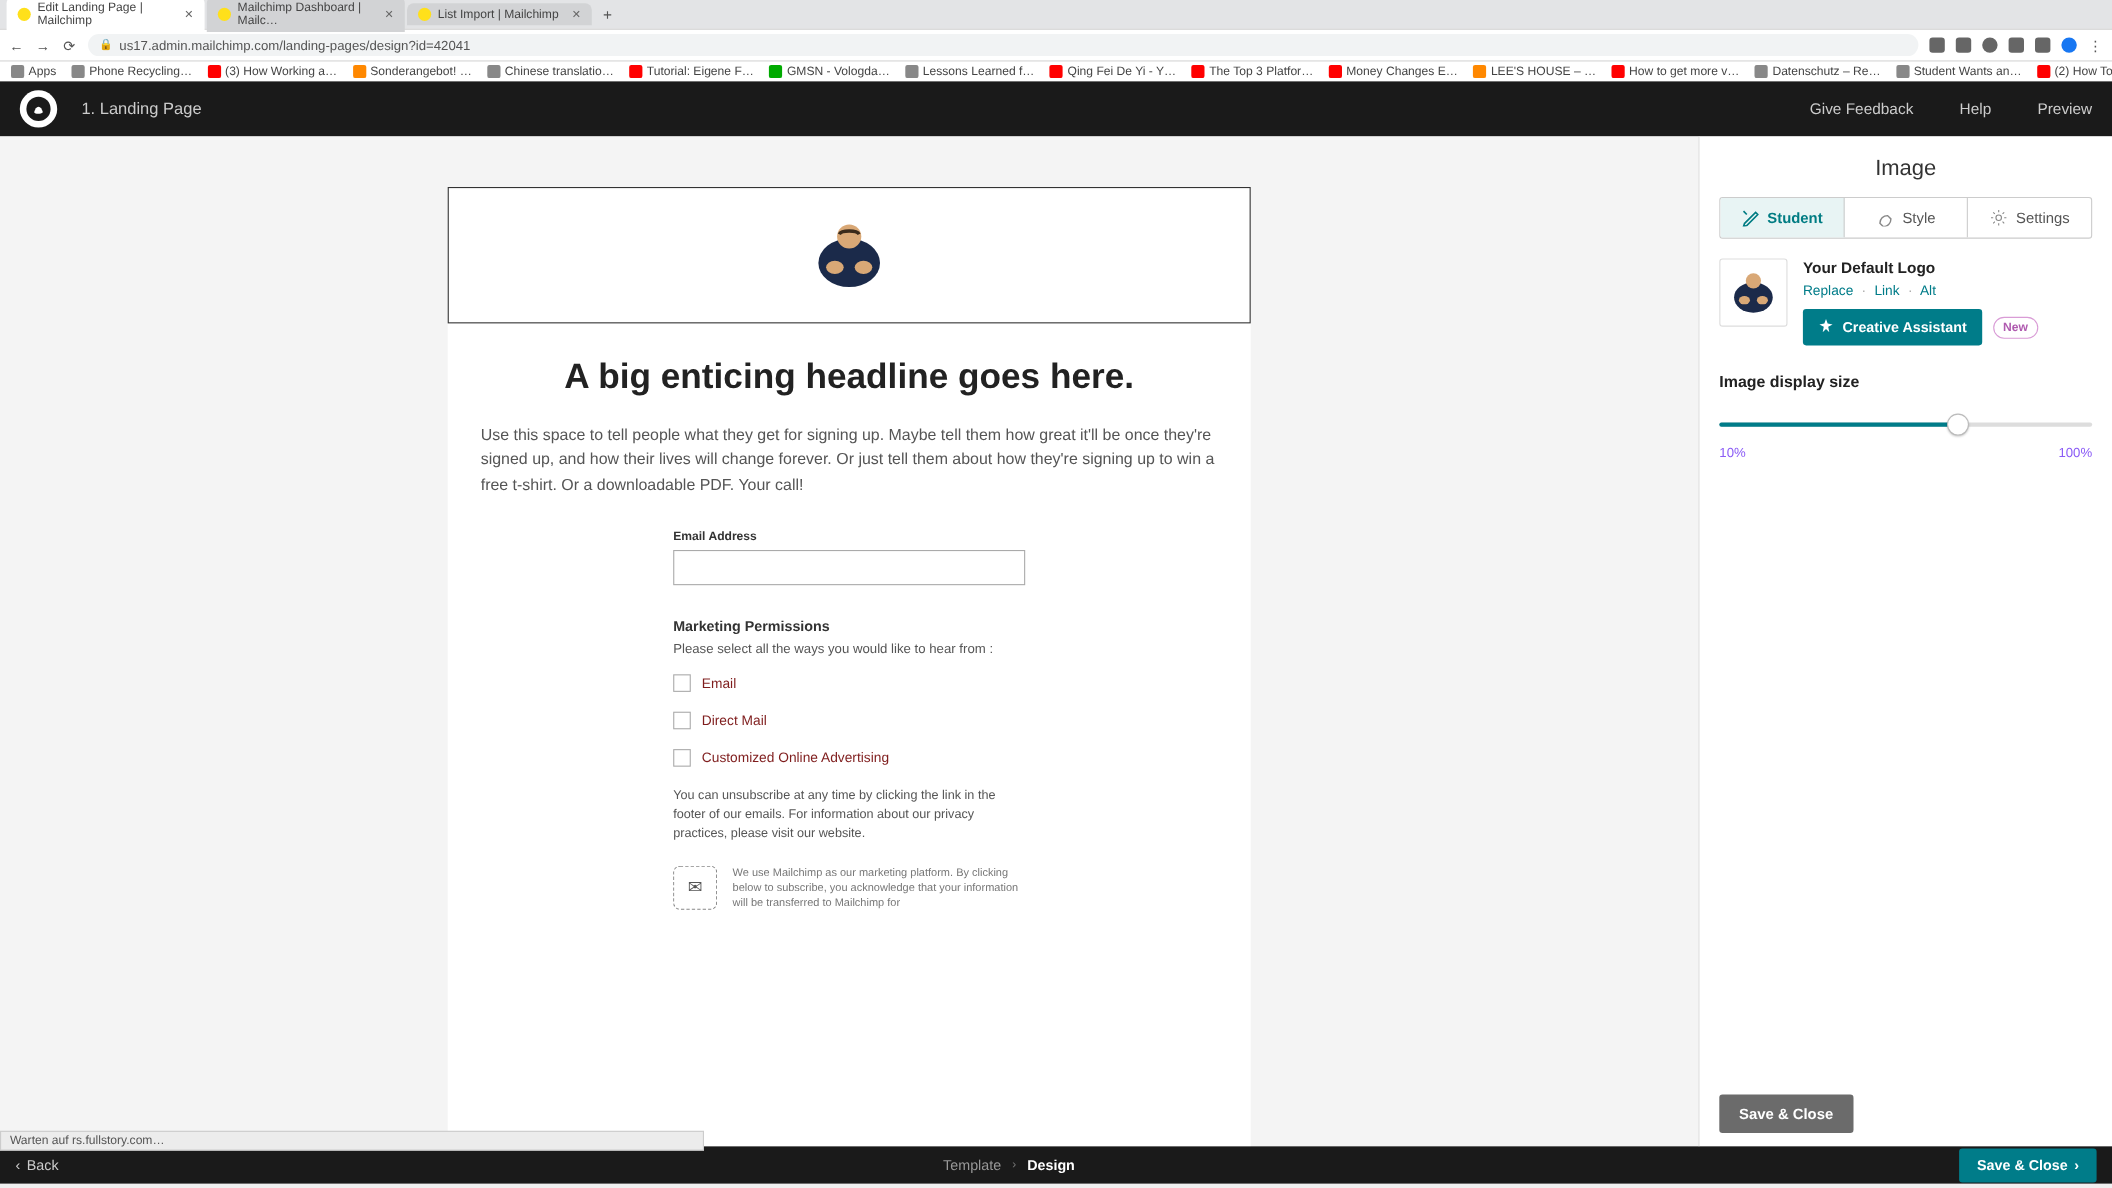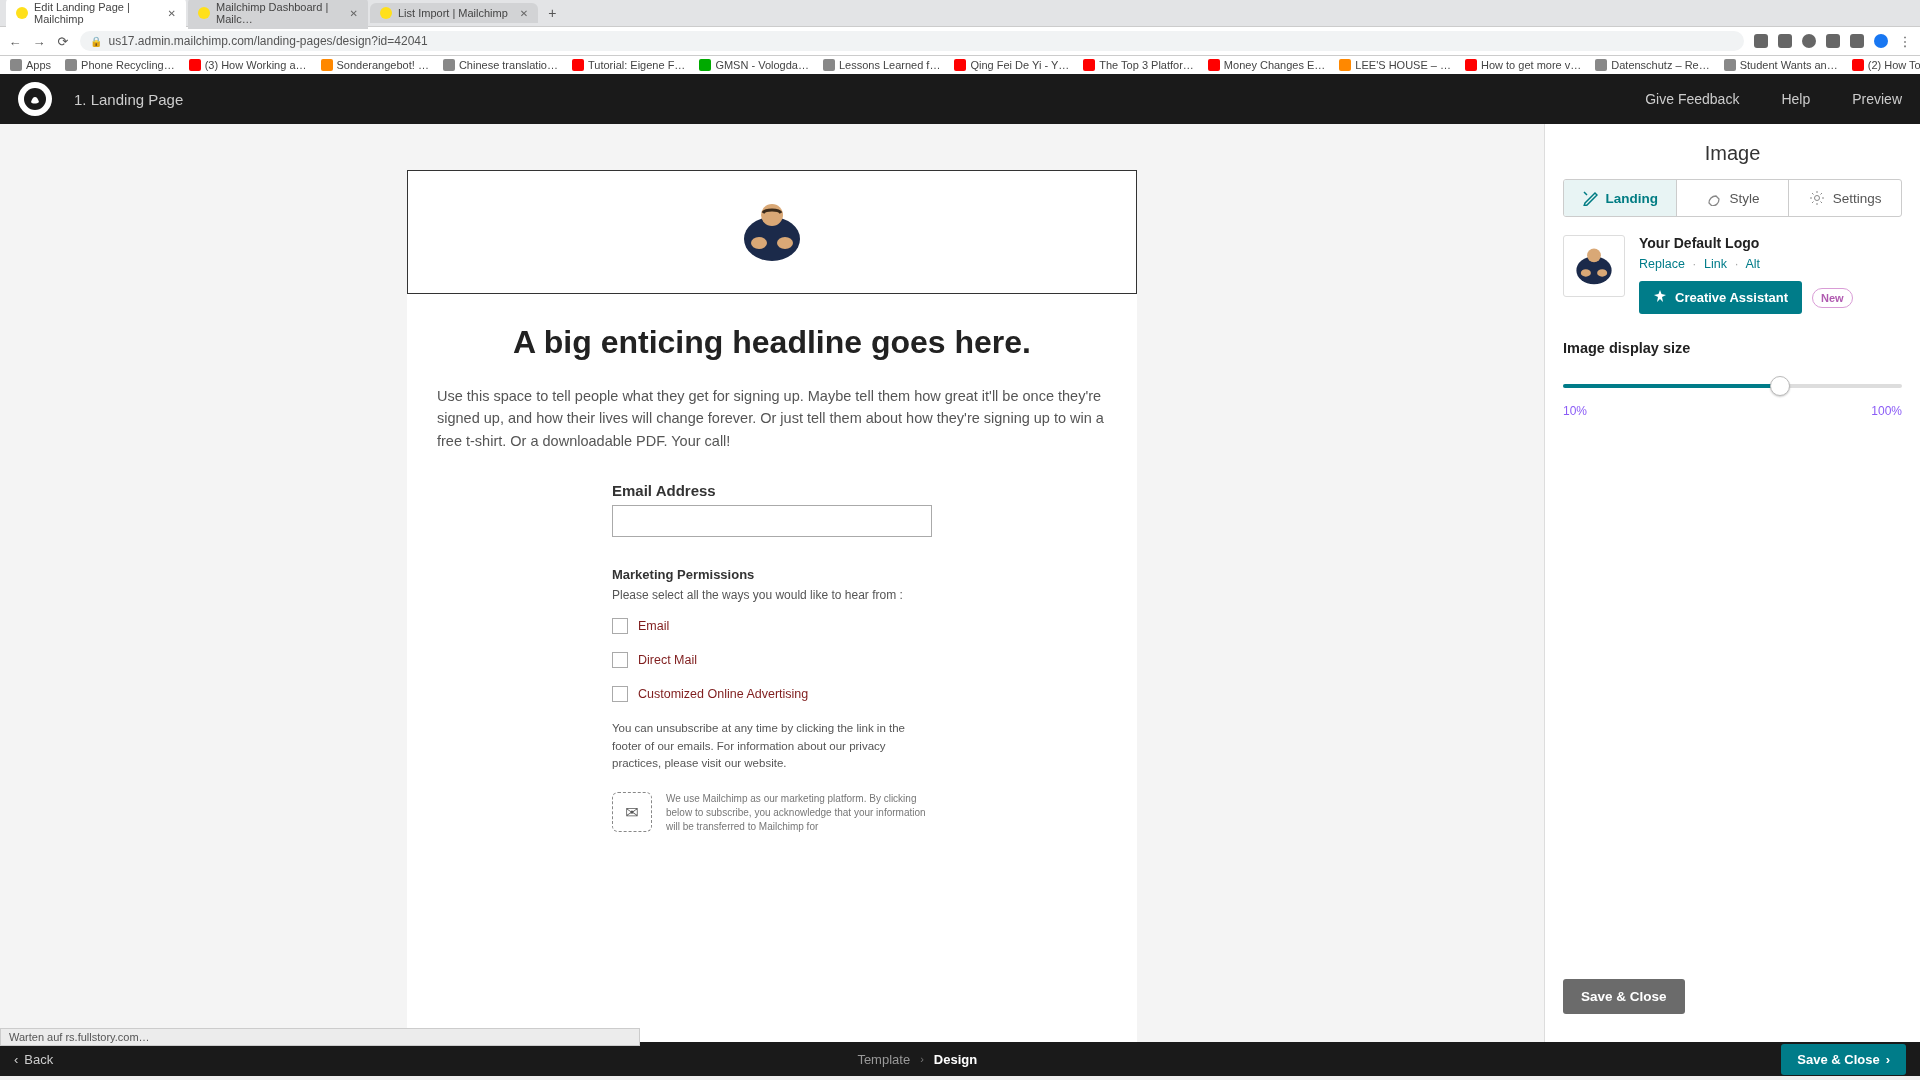--- a/index.html
+++ b/index.html
@@ -38,34 +38,34 @@
   
   .workspace { display: flex; height: calc(1080px - 26px - 30px - 22px - 50px - 34px); }
   .canvas-area { flex: 1; background: #f4f4f4; display: flex; justify-content: center; padding-top: 46px; overflow: hidden; }
   .canvas { width: 730px; background: #fff; padding: 0; }
   .logo-block { border: 1px solid #333; margin: 0 0 20px 0; padding: 30px 0; display: flex; justify-content: center; }
   .logo-img { width: 70px; height: 62px; }
   .headline { font-size: 32px; font-weight: 800; color: #222; text-align: center; padding: 10px 30px 24px; }
   .body-text { font-size: 14.5px; color: #555; line-height: 1.55; padding: 0 30px 30px; }
   .form-center { display: flex; flex-direction: column; align-items: center; }
   .form-inner { width: 320px; }
-  .field-label { font-size: 15px; font-weight: 700; color: #333; margin-bottom: 6px; }
+  .field-label { font-size: 11px; font-weight: 700; color: #333; margin-bottom: 6px; }
   .text-input { width: 100%; height: 32px; border: 1px solid #aaa; background: #fff; margin-bottom: 30px; }
   .perm-title { font-size: 13px; font-weight: 700; color: #333; margin-bottom: 6px; }
   .perm-sub { font-size: 12px; color: #555; margin-bottom: 16px; }
   .check-row { display: flex; align-items: center; gap: 10px; margin-bottom: 18px; }
   .checkbox { width: 16px; height: 16px; border: 1px solid #aaa; background: #fff; }
   .check-label { font-size: 12.5px; color: #7f1d1d; }
   .unsub-text { font-size: 11.5px; color: #555; line-height: 1.5; margin-top: 12px; }
   .mc-badge { display: flex; gap: 14px; margin-top: 20px; }
   .mc-badge .ico { width: 40px; height: 40px; border: 1px dashed #888; border-radius: 6px; display:flex; align-items:center; justify-content:center; font-size:16px; color:#555;}
   .mc-badge .txt { font-size: 10px; color: #777; line-height: 1.4; flex:1; }
 
   
-  .side-panel { width: 376px; background: #fff; border-left: 1px solid #ddd; display: flex; flex-direction: column; padding: 18px 18px 28px; }
+  .side-panel { width: 376px; background: #fff; border-left: 1px solid #ddd; display: flex; flex-direction: column; padding: 18px 18px 12px; }
   .panel-title { font-size: 20px; color: #333; text-align: center; margin-bottom: 14px; }
   .tabs-row { display: flex; border: 1px solid #ccc; border-radius: 3px; overflow: hidden; margin-bottom: 18px; }
   .ptab { flex: 1; display: flex; align-items: center; justify-content: center; gap: 8px; padding: 10px 0; font-size: 13.5px; color: #555; border-right: 1px solid #ccc; cursor: pointer; }
   .ptab:last-child { border-right: none; }
   .ptab.active { background: #e8f4f4; color: #007c83; font-weight: 600; }
   .ptab .ico { width: 16px; height: 16px; }
   .image-row { display: flex; gap: 14px; align-items: flex-start; margin-bottom: 18px; }
   .thumb { width: 62px; height: 62px; border: 1px solid #ddd; border-radius: 3px; display: flex; align-items: center; justify-content: center; background: #fff; }
   .image-meta { flex: 1; }
   .img-title { font-size: 14px; font-weight: 700; color: #222; margin-bottom: 6px; }
@@ -261,21 +261,21 @@
     </div>
   </div>
 
   <div class="side-panel">
     <div class="panel-title">Image</div>
     <div class="tabs-row">
       <div class="ptab active">
         <svg class="ico" viewBox="0 0 16 16">
             <path d="M2 2l3 3M3 13l10-10 2 2-10 10-3 1z" stroke="#007c83" stroke-width="1.5" fill="none"></path>
           </svg>
-        <span>Landing</span>
+        <span>Student</span>
       </div>
       <div class="ptab">
         <svg class="ico" viewBox="0 0 16 16">
             <path d="M3 13c0-4 3-7 7-7l3 3c0 4-3 7-7 7z" stroke="#888" stroke-width="1.3" fill="none"></path>
           </svg>
         <span>Style</span>
       </div>
       <div class="ptab">
         <svg class="ico" viewBox="0 0 16 16">
             <circle cx="8" cy="8" r="2.5" stroke="#888" fill="none"></circle>

